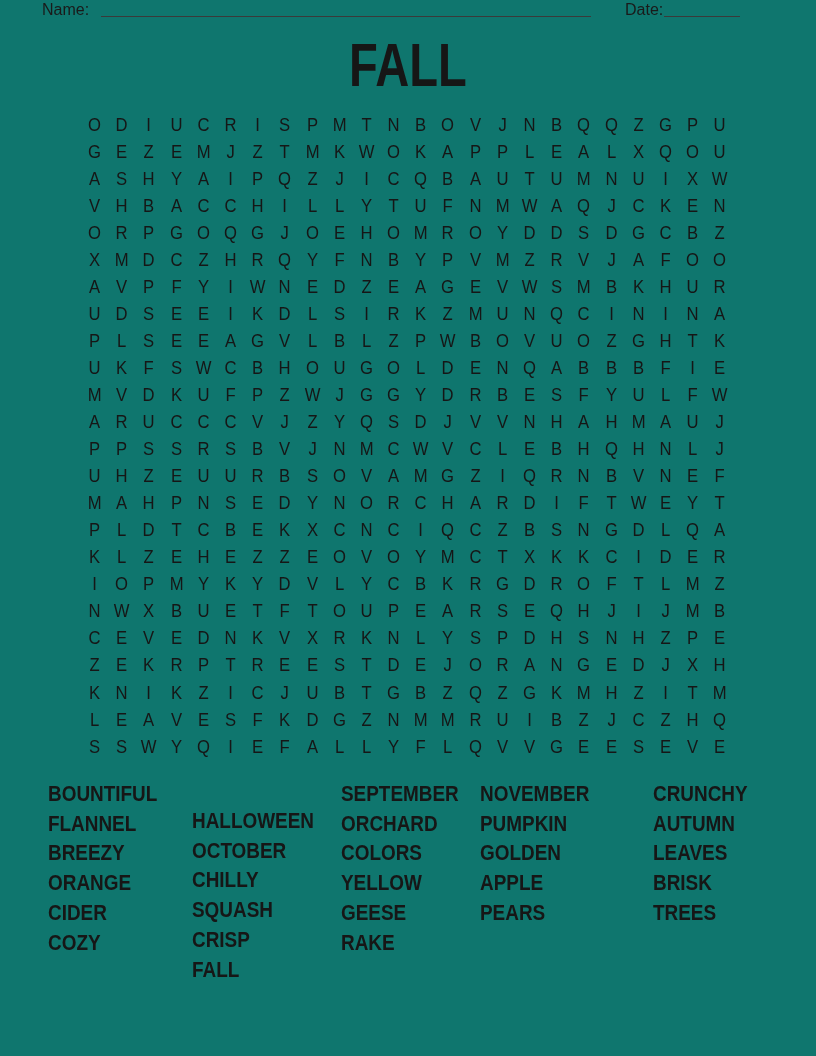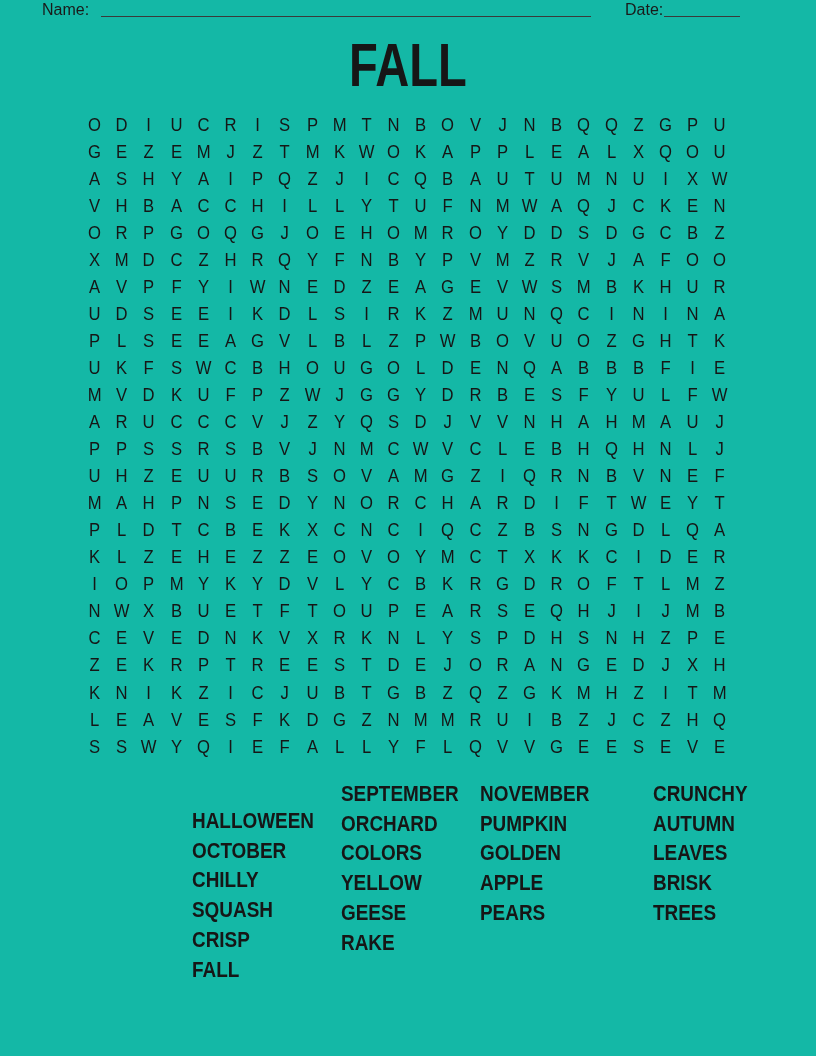--- a/index.html
+++ b/index.html
@@ -5,21 +5,21 @@
   * { margin: 0; padding: 0; box-sizing: border-box; }
   html, body {
     width: 816px; height: 1056px;
     background: #ffffff;
     font-family: "Liberation Sans", sans-serif;
     overflow: hidden;
   }
   .page {
     position: relative;
     width: 816px; height: 1056px;
-    background: #14b8a6;
+    background: #0f766e;
     color: #111111;
   }
   
   .hdr-label {
     position: absolute;
     top: 1px;
     font-size: 16px;
     color: #1a1a1a;
     white-space: nowrap;
   }
@@ -672,20 +672,28 @@
       <span class="cell">G</span>
       <span class="cell">E</span>
       <span class="cell">E</span>
       <span class="cell">S</span>
       <span class="cell">E</span>
       <span class="cell">V</span>
       <span class="cell">E</span>
     </div>
 
   <div class="words" id="words">
+      <div class="wcol" style="left: 0px;">
+        <div class="word">BOUNTIFUL</div>
+        <div class="word">FLANNEL</div>
+        <div class="word">BREEZY</div>
+        <div class="word">ORANGE</div>
+        <div class="word">CIDER</div>
+        <div class="word">COZY</div>
+      </div>
       <div class="wcol" style="left: 144px; margin-top: 27px;">
         <div class="word">HALLOWEEN</div>
         <div class="word">OCTOBER</div>
         <div class="word">CHILLY</div>
         <div class="word">SQUASH</div>
         <div class="word">CRISP</div>
         <div class="word">FALL</div>
       </div>
       <div class="wcol" style="left: 285px; margin-left: 8px;">
         <div class="word">SEPTEMBER</div>

